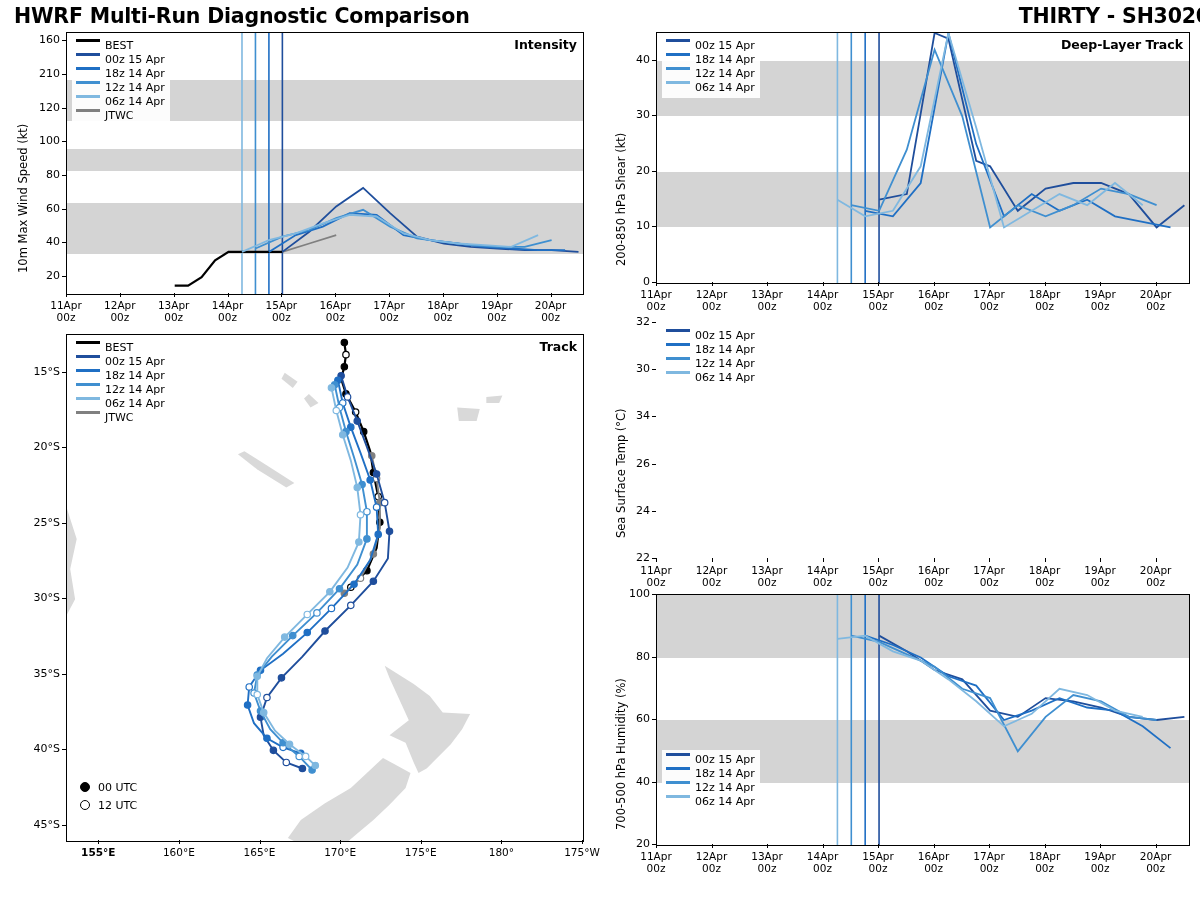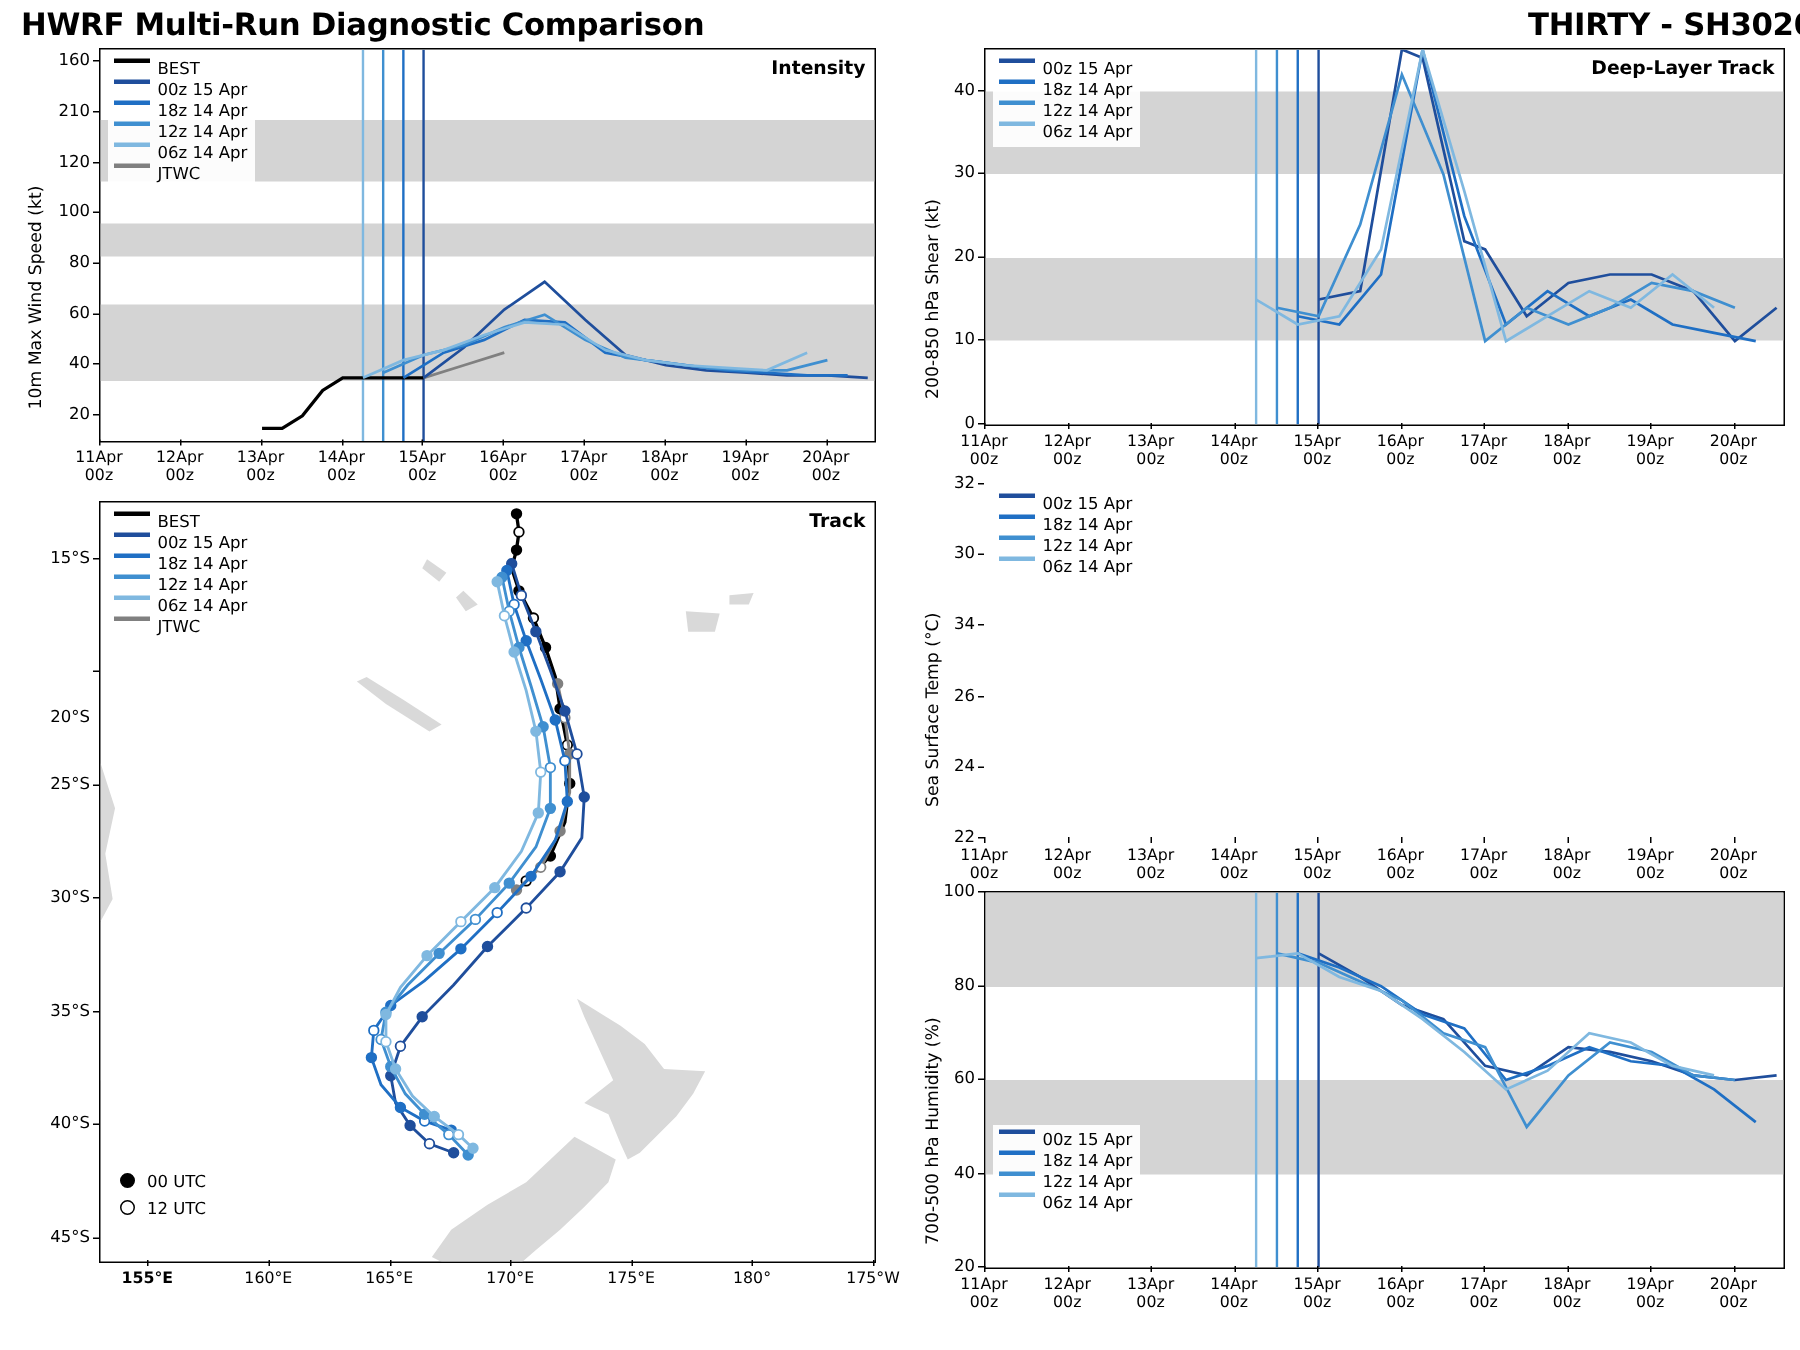--- a/index.html
+++ b/index.html
@@ -308,21 +308,21 @@
       <div class="tickmark" style="left: 340.125px; top: 510px; width: 1px; height: 4px;"></div>
       <div class="xtick" style="left: 314.125px; width: 52px; top: 516px;">170°E</div>
       <div class="tickmark" style="left: 420.75px; top: 510px; width: 1px; height: 4px;"></div>
       <div class="xtick" style="left: 394.75px; width: 52px; top: 516px;">175°E</div>
       <div class="tickmark" style="left: 501.375px; top: 510px; width: 1px; height: 4px;"></div>
       <div class="xtick" style="left: 475.375px; width: 52px; top: 516px;">180°</div>
       <div class="tickmark" style="left: 582px; top: 510px; width: 1px; height: 4px;"></div>
       <div class="xtick" style="left: 556px; width: 52px; top: 516px;">175°W</div>
       <div class="ytick" style="left: 24px; width: 36px; top: 34.7612px;">15°S</div>
       <div class="tickmark" style="left: 62px; top: 41.7612px; width: 4px; height: 1px;"></div>
-      <div class="ytick" style="left: 24px; width: 36px; top: 110.284px; margin-top: 31px;">20°S</div>
+      <div class="ytick" style="left: 24px; width: 36px; top: 110.284px;">20°S</div>
       <div class="tickmark" style="left: 62px; top: 117.284px; width: 4px; height: 1px;"></div>
       <div class="ytick" style="left: 24px; width: 36px; top: 185.806px;">25°S</div>
       <div class="tickmark" style="left: 62px; top: 192.806px; width: 4px; height: 1px;"></div>
       <div class="ytick" style="left: 24px; width: 36px; top: 261.328px;">30°S</div>
       <div class="tickmark" style="left: 62px; top: 268.328px; width: 4px; height: 1px;"></div>
       <div class="ytick" style="left: 24px; width: 36px; top: 336.851px;">35°S</div>
       <div class="tickmark" style="left: 62px; top: 343.851px; width: 4px; height: 1px;"></div>
       <div class="ytick" style="left: 24px; width: 36px; top: 412.373px;">40°S</div>
       <div class="tickmark" style="left: 62px; top: 419.373px; width: 4px; height: 1px;"></div>
       <div class="ytick" style="left: 24px; width: 36px; top: 487.896px;">45°S</div>

